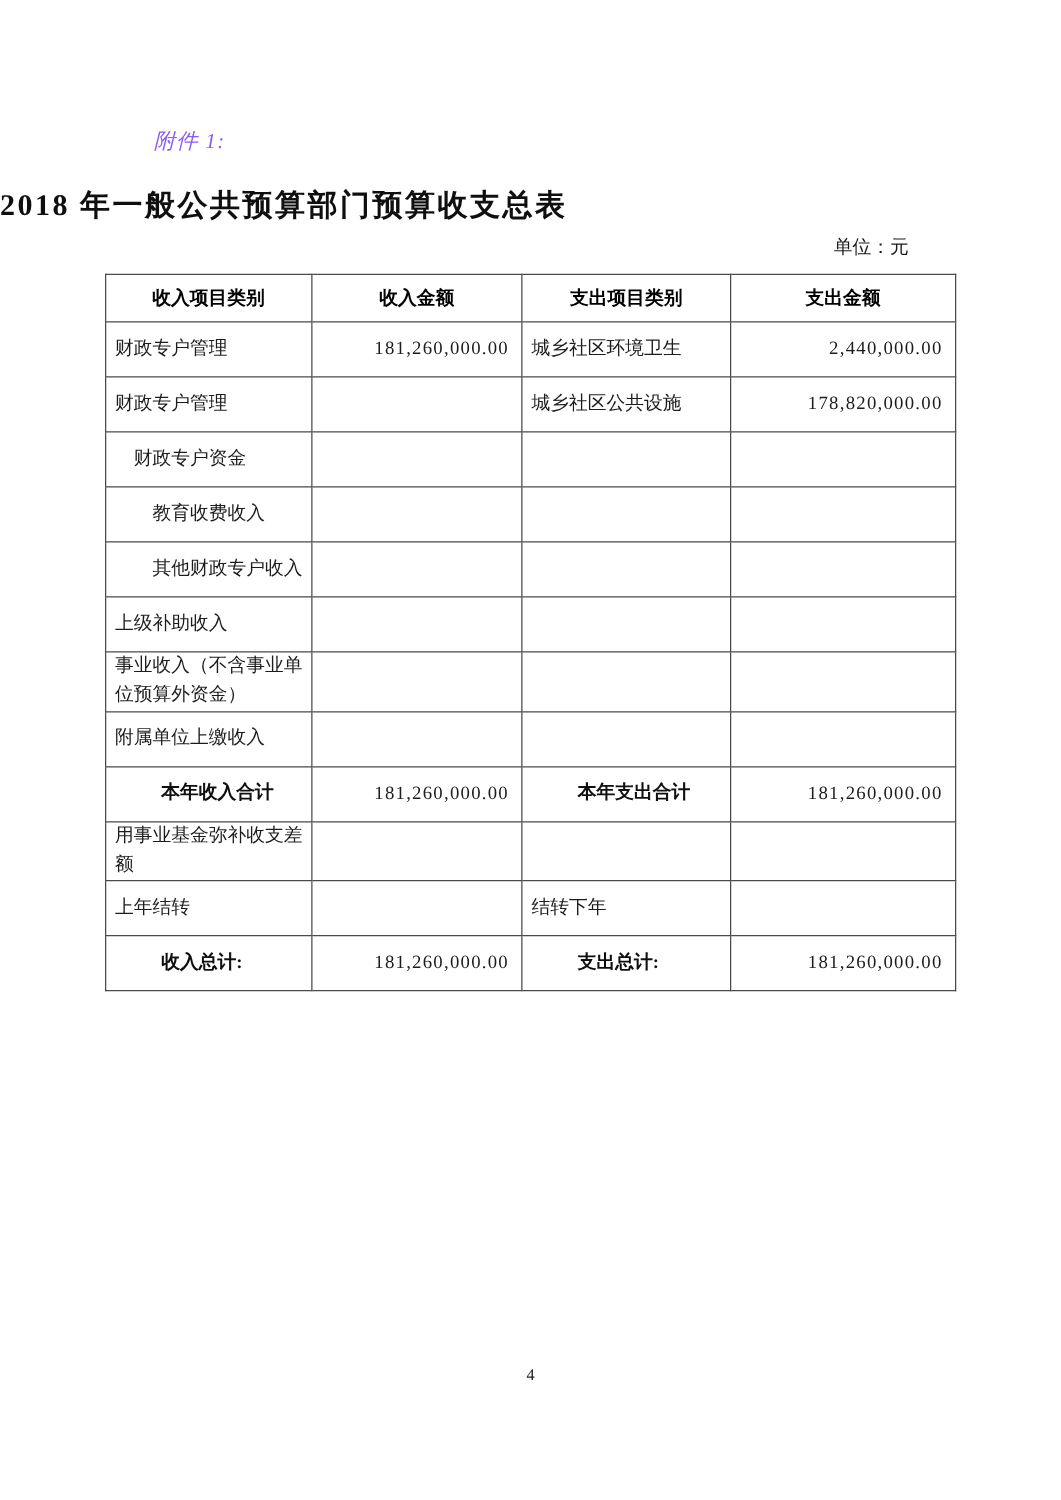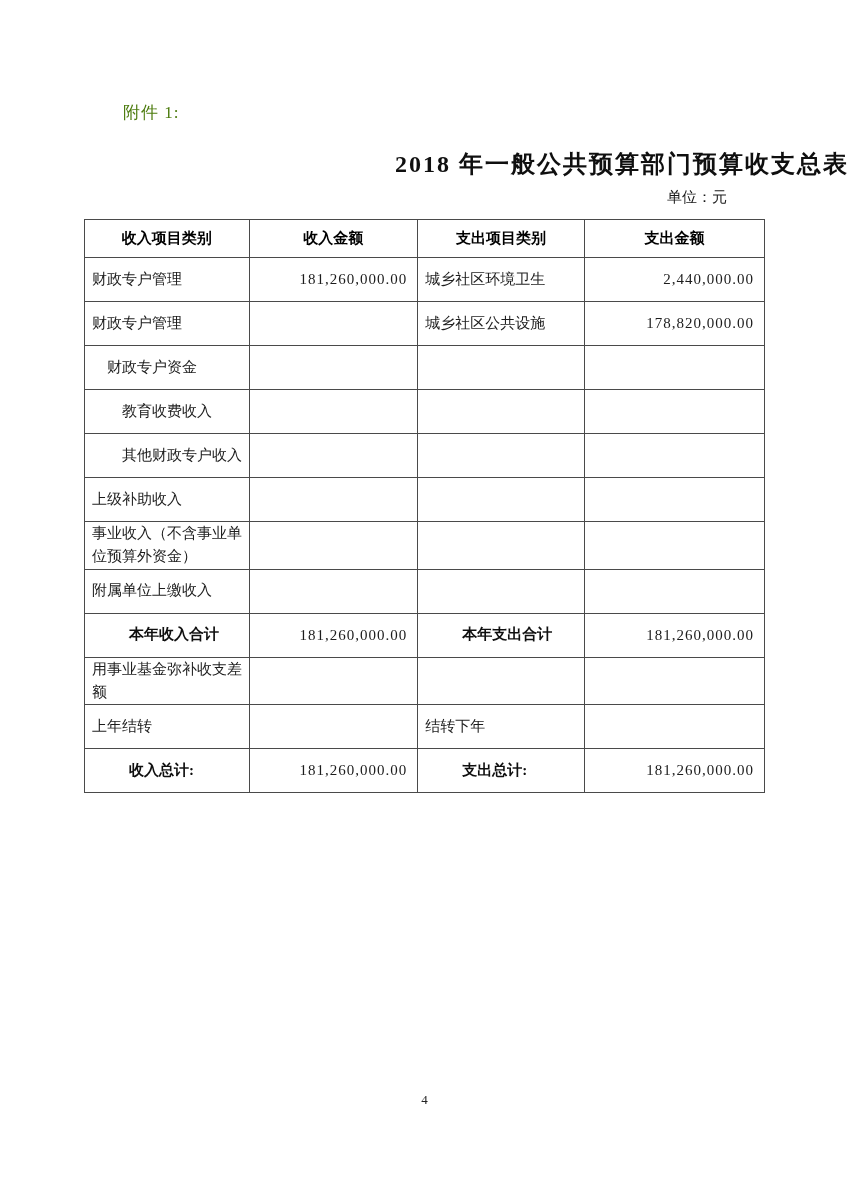--- a/index.html
+++ b/index.html
@@ -14,28 +14,29 @@
     height: 1200px;
     background: #ffffff;
     overflow: hidden;
   }
   .attachment-label {
     position: absolute;
     left: 123px;
     top: 101px;
     font-size: 17px;
     letter-spacing: 1px;
-    color: #4d7c0f;
+    color: #8b5cf6;
+    font-style: italic;
   }
   .doc-title {
     position: absolute;
     left: 0;
     top: 148px;
     width: 100%;
-    text-align: right;
+    text-align: left;
     font-size: 24px;
     font-weight: bold;
     letter-spacing: 2px;
     color: #0f0f0f;
   }
   .unit-label {
     position: absolute;
     top: 188px;
     right: 122px;
     font-size: 15px;

